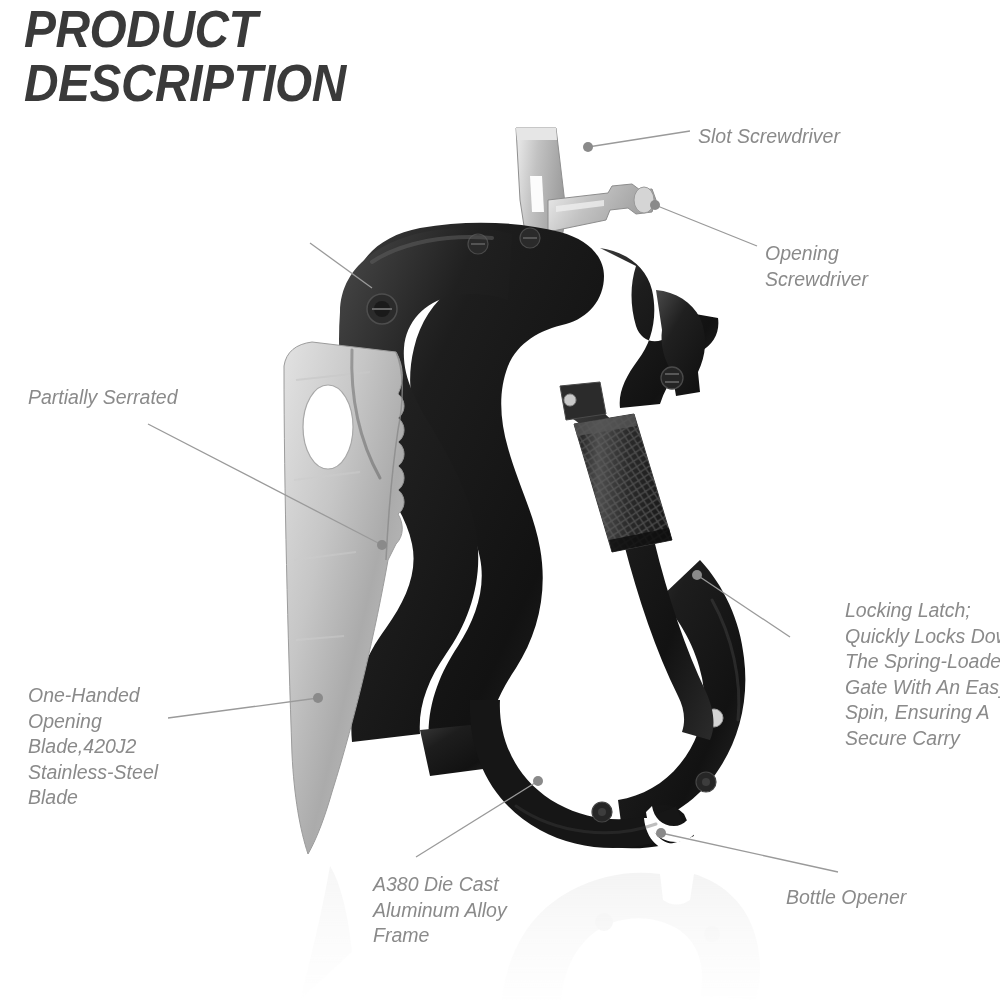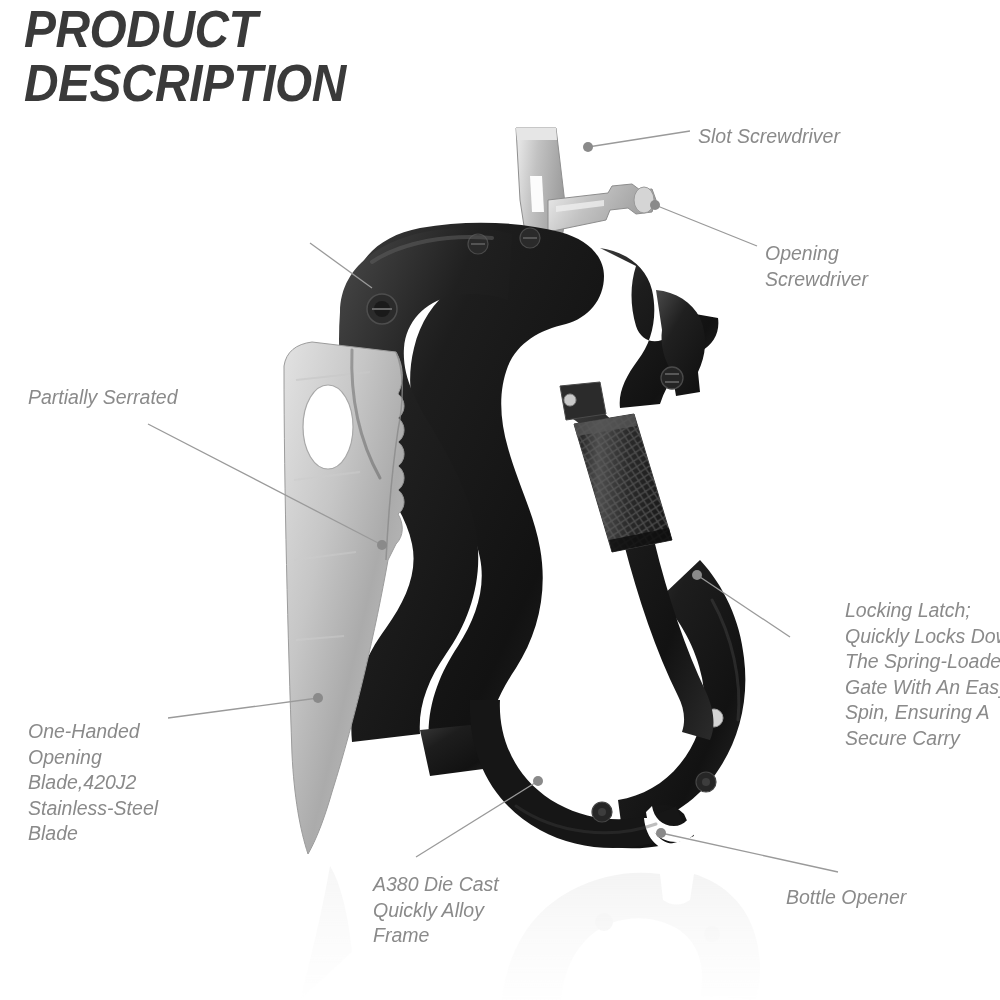--- a/index.html
+++ b/index.html
@@ -42,21 +42,21 @@
   .callout {
     position: absolute;
     color: #8a8a8a;
     font-size: 19.5px;
     line-height: 25.5px;
     white-space: pre-line;
     font-family: "Liberation Sans", sans-serif;
   }
   #label-liner        { left: 118px; top: 199px; width: 240px; }
   #label-serrated     { left: 28px;  top: 385px; width: 240px; }
-  #label-onehanded    { left: 28px;  top: 683px; width: 180px; margin-top: 36px; }
+  #label-onehanded    { left: 28px;  top: 683px; width: 180px; }
   #label-slot         { left: 698px; top: 124px; width: 260px; }
   #label-phillips     { left: 765px; top: 241px; width: 220px; }
   #label-latch        { left: 801px; top: 598px; width: 200px; margin-left: 44px; }
   #label-frame        { left: 373px; top: 872px; width: 200px; }
   #label-bottle       { left: 786px; top: 885px; width: 220px; }
 
   
   #leaders {
     position: absolute;
     left: 0; top: 0;
@@ -381,18 +381,18 @@
 Screwdriver</div>
 
   <div class="callout" id="label-latch">Locking Latch;
 Quickly Locks Down
 The Spring-Loaded
 Gate With An Easy
 Spin, Ensuring A
 Secure Carry</div>
 
   <div class="callout" id="label-frame">A380 Die Cast
-Quickly Alloy
+Aluminum Alloy
 Frame</div>
 
   <div class="callout" id="label-bottle">Bottle Opener</div>
 
 </div>
 
 </body></html>

